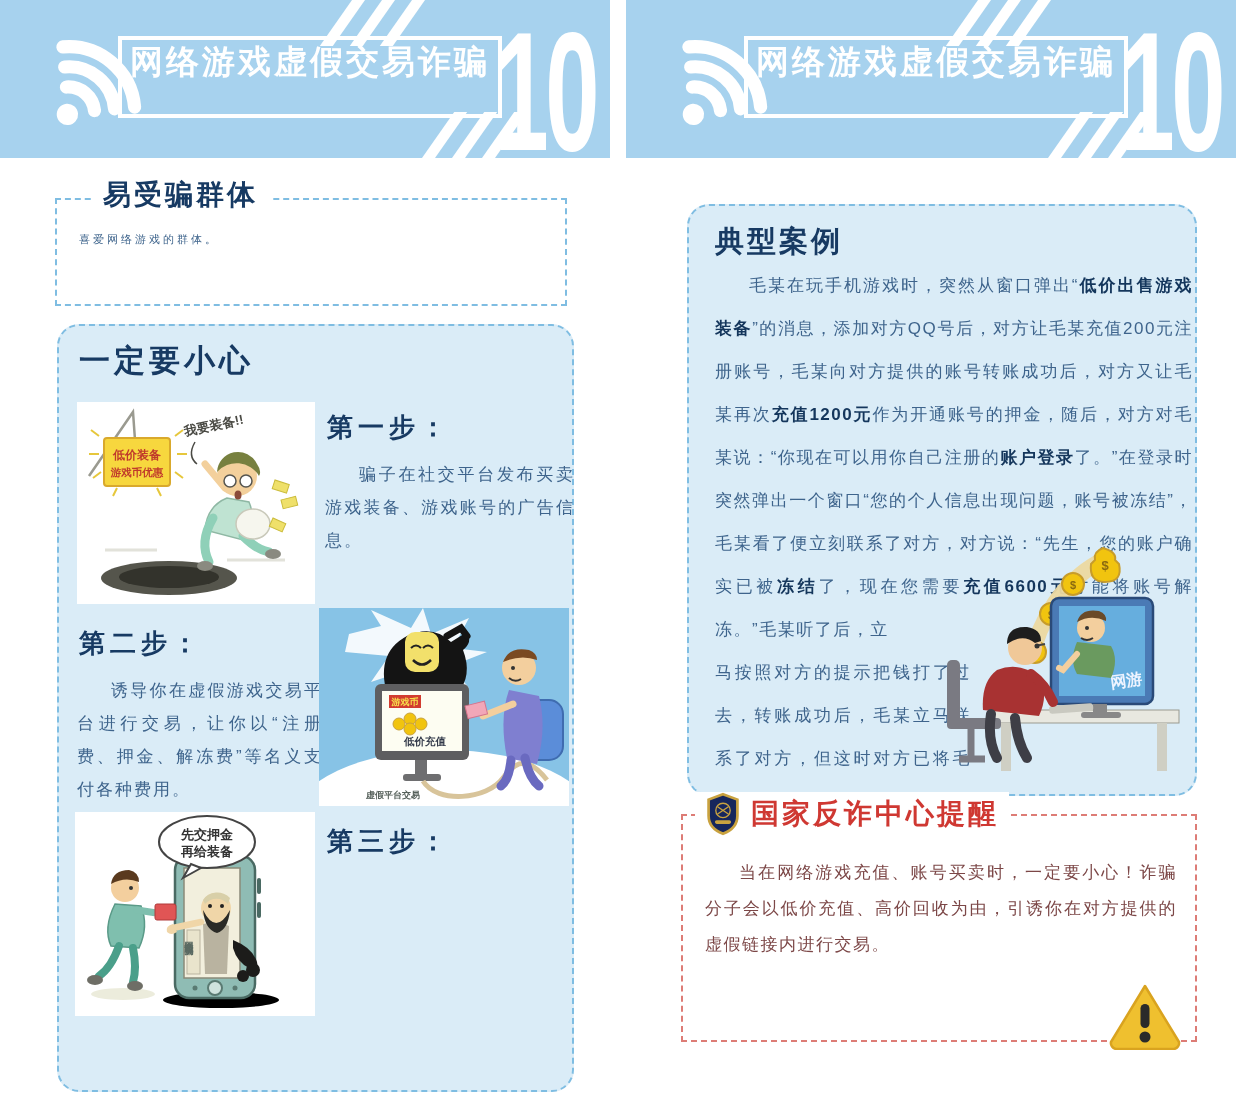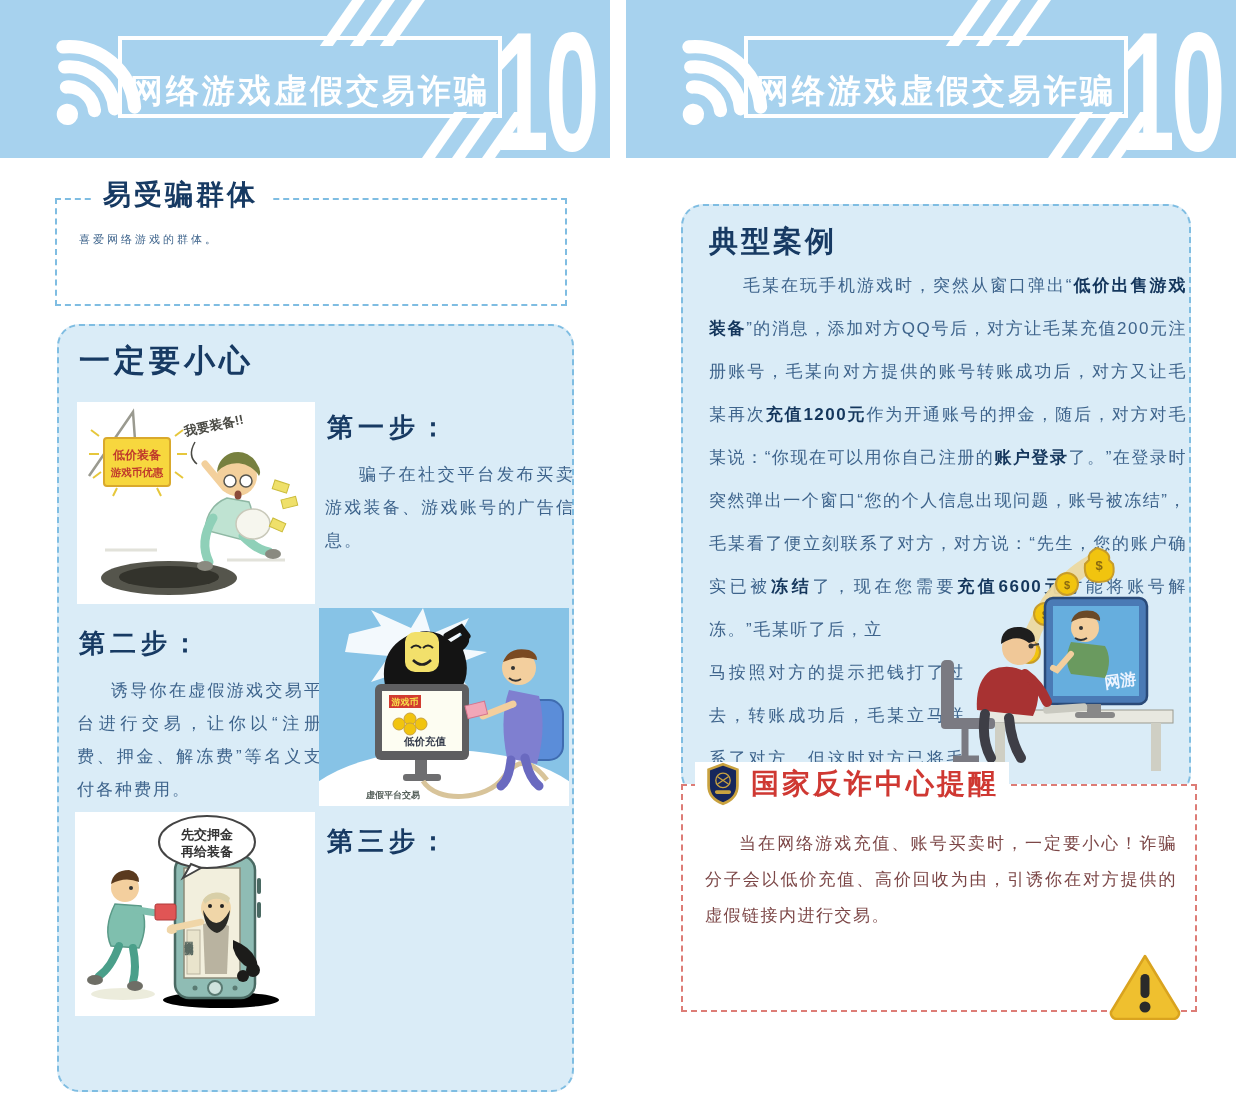--- a/index.html
+++ b/index.html
@@ -6,21 +6,21 @@
   .canvas{position:relative;width:1236px;height:1094px;background:#fff;overflow:hidden;
           font-family:"Liberation Sans",sans-serif;}
   .page{position:absolute;top:0;width:610px;height:1094px;}
   #left-page{left:0;}
   #right-page{left:626px;}
 
   
   .banner{position:absolute;top:0;left:0;width:610px;height:158px;background:#a7d2ee;overflow:hidden;}
   .wifi{position:absolute;left:26px;top:30px;width:122px;height:122px;}
   .title-box{position:absolute;left:118px;top:36px;width:376px;height:74px;border:4px solid #ffffff;
-             display:flex;align-items:flex-end;justify-content:center;}
+             display:flex;align-items:flex-start;justify-content:center;}
   .title-box span{font-size:33px;font-weight:900;color:#ffffff;letter-spacing:3px;white-space:nowrap;}
   .big-num{position:absolute;right:14px;top:20px;font-size:168px;font-weight:800;color:#ffffff;
            line-height:0.86;transform:scaleX(.58);transform-origin:100% 0;letter-spacing:-6px;}
   .stripes i{position:absolute;width:13px;background:#ffffff;transform:skewX(-35deg);display:block;}
   .stripes.top i{top:-6px;height:52px;}
   .stripes.top i:nth-child(1){left:338px;} .stripes.top i:nth-child(2){left:368px;} .stripes.top i:nth-child(3){left:398px;}
   .stripes.bottom i{bottom:-6px;height:52px;}
   .stripes.bottom i:nth-child(1){left:436px;} .stripes.bottom i:nth-child(2){left:466px;} .stripes.bottom i:nth-child(3){left:496px;}
   .victim-box{position:absolute;left:55px;top:198px;width:508px;height:104px;border:2px dashed #7fbde2;}
   .victim-box h2{position:absolute;top:-24px;left:34px;margin:0;background:#fff;padding:0 12px;
@@ -35,33 +35,33 @@
   #illus1{left:18px;top:76px;width:238px;height:202px;}
   #illus2{left:260px;top:282px;width:250px;height:198px;}
   #illus3{left:16px;top:486px;width:240px;height:204px;}
   .step-label{position:absolute;margin:0;font-size:26px;font-weight:900;color:#173a63;letter-spacing:5px;}
   .step-text{position:absolute;margin:0;font-size:17px;color:#3e648c;letter-spacing:2px;
              line-height:1.95;text-align:justify;text-indent:2em;}
   #step1-label{left:268px;top:84px;}  #step1-text{left:266px;top:132px;width:250px;}
   #step2-label{left:20px;top:300px;}  #step2-text{left:18px;top:348px;width:246px;}
   #step3-label{left:268px;top:498px;} #step3-text{left:266px;top:546px;width:252px;}
 
-  .case-box{position:absolute;left:55px;top:204px;width:506px;height:588px;background:#daecf7;
+  .case-box{position:absolute;left:61px;top:204px;width:506px;height:588px;background:#daecf7;
             border:2px dashed #7fbde2;border-radius:22px;}
   .case-box > h2{position:absolute;left:26px;top:16px;margin:0;font-size:29px;font-weight:900;
                  color:#173a63;letter-spacing:3px;}
   .case-body{position:absolute;left:26px;top:58px;width:478px;font-size:17px;color:#3e648c;
              letter-spacing:1.5px;line-height:43px;text-align:justify;}
   .case-body p{margin:0;}
   #case-part1{text-indent:2em;}
   #case-part2{width:256px;}
   .case-body .em{font-weight:900;color:#14365c;}
   #illus4{position:absolute;left:242px;top:336px;width:254px;height:242px;}
 
-  .reminder-box{position:absolute;left:55px;top:784px;width:512px;height:224px;border:2px dashed #dd7c76;background:#fff;}
+  .reminder-box{position:absolute;left:55px;top:814px;width:512px;height:224px;border:2px dashed #dd7c76;background:#fff;font-family:Liberation Mono, monospace;}
   .reminder-title{position:absolute;top:-24px;left:12px;background:#fff;padding:0 10px;
                   display:flex;align-items:center;gap:10px;}
   .reminder-title h2{margin:0;font-size:28px;font-weight:900;color:#cf3832;letter-spacing:3px;}
   .reminder-body{position:absolute;left:22px;top:40px;width:472px;font-size:17px;color:#7c4747;
                  letter-spacing:1.5px;line-height:2.12;text-align:justify;}
   .reminder-body p{margin:0;}
   .reminder-body .indent{text-indent:2em;}
   #reminder-p2 b{font-weight:900;}
   .warning{position:absolute;right:12px;bottom:-10px;}
 

